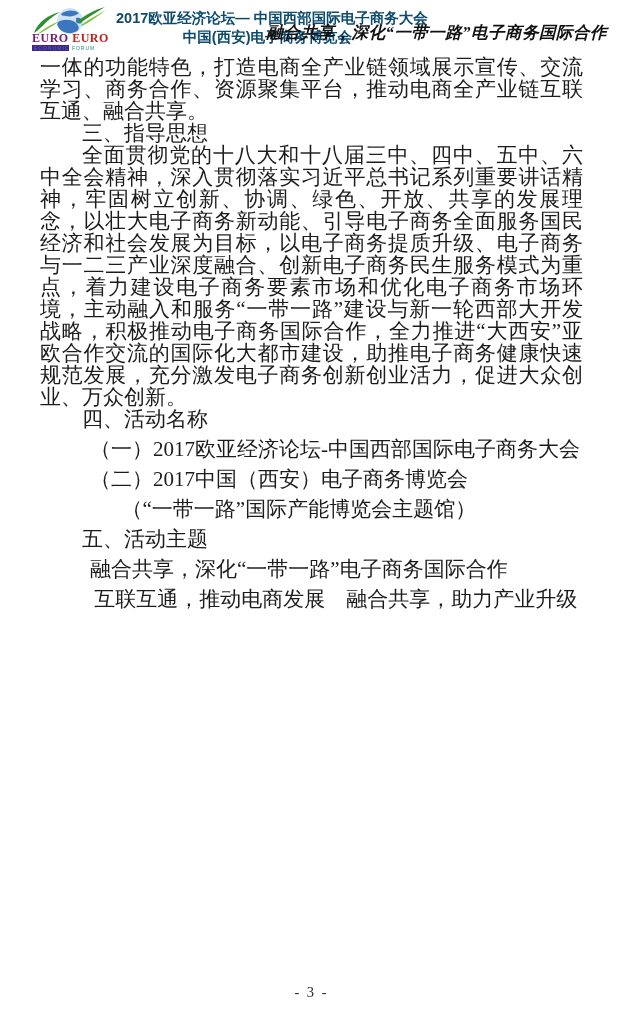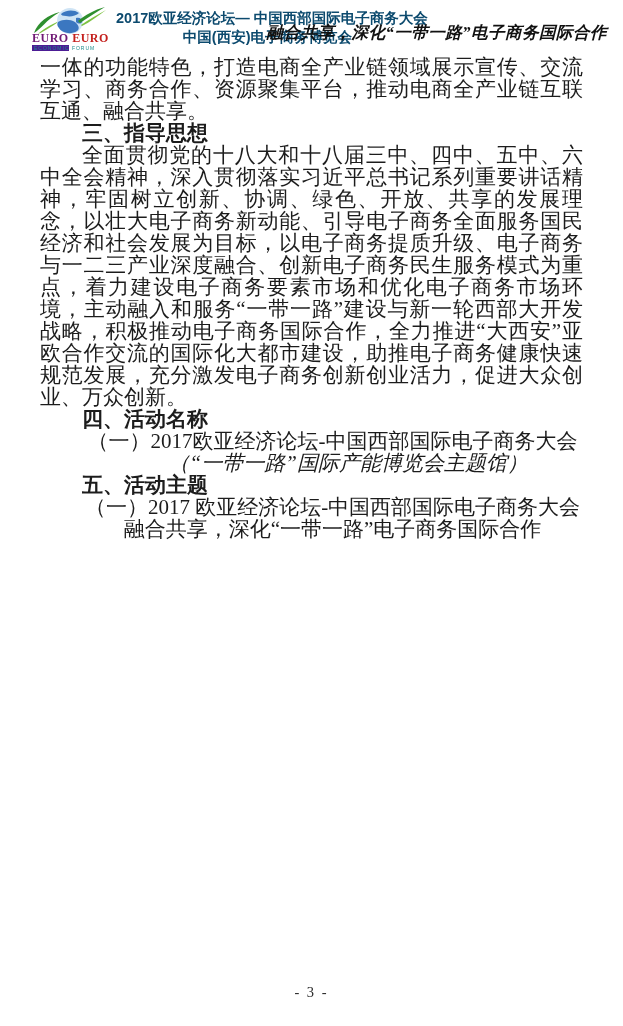--- a/index.html
+++ b/index.html
@@ -44,23 +44,23 @@
     white-space:nowrap;
   }
   
   .doc-body{
     position:absolute;left:40px;right:40px;top:56px;
     font-size:21px;line-height:22px;
     text-align:justify;text-justify:inter-character;
   }
   .para{margin:0;}
   .para.indent{text-indent:2em;}
-  .sec-heading{margin:0;font-weight:bold;padding-left:2em;}
-  .item{margin:0;padding-left:2em;white-space:nowrap;text-align:center;}
-  .item.indent35{padding-left:3.5em;font-style:italic;}
+  .sec-heading{margin:0;font-weight:normal;padding-left:2em;}
+  .item{margin:8px;padding-left:2em;white-space:nowrap;text-align:left;}
+  .item.indent35{padding-left:3.5em;}
   .item.indent22{padding-left:2.2em;}
   
   .page-number{
     position:absolute;left:0;right:0;top:984px;
     text-align:center;font-size:14.5px;letter-spacing:2px;color:#2a2a2a;
     font-family:"Liberation Serif","DejaVu Serif",serif;
   }
 </style>
 </head>
 <body>
@@ -102,23 +102,24 @@
 
   <div class="doc-body">
 
     <p class="para">一体的功能特色，打造电商全产业链领域展示宣传、交流学习、商务合作、资源聚集平台，推动电商全产业链互联互通、融合共享。</p>
 
     <p class="sec-heading">三、指导思想</p>
     <p class="para indent">全面贯彻党的十八大和十八届三中、四中、五中、六中全会精神，深入贯彻落实习近平总书记系列重要讲话精神，牢固树立创新、协调、绿色、开放、共享的发展理念，以壮大电子商务新动能、引导电子商务全面服务国民经济和社会发展为目标，以电子商务提质升级、电子商务与一二三产业深度融合、创新电子商务民生服务模式为重点，着力建设电子商务要素市场和优化电子商务市场环境，主动融入和服务“一带一路”建设与新一轮西部大开发战略，积极推动电子商务国际合作，全力推进“大西安”亚欧合作交流的国际化大都市建设，助推电子商务健康快速规范发展，充分激发电子商务创新创业活力，促进大众创业、万众创新。</p>
 
     <p class="sec-heading">四、活动名称</p>
     <p class="item">（一）2017欧亚经济论坛-中国西部国际电子商务大会</p>
+    <p class="item">（二）2017中国（西安）电子商务博览会</p>
     <p class="item indent35">（“一带一路”国际产能博览会主题馆）</p>
 
     <p class="sec-heading">五、活动主题</p>
-    <p class="item">（一）2017 欧亚经济论坛-中国西部国际电子商务大会</p>
     <p class="item">融合共享，深化“一带一路”电子商务国际合作</p>
+    <p class="item indent22">互联互通，推动电商发展　融合共享，助力产业升级</p>
 
   </div>
 
   <div class="page-number">- 3 -</div>
 
 </div>
 
 </body></html>

